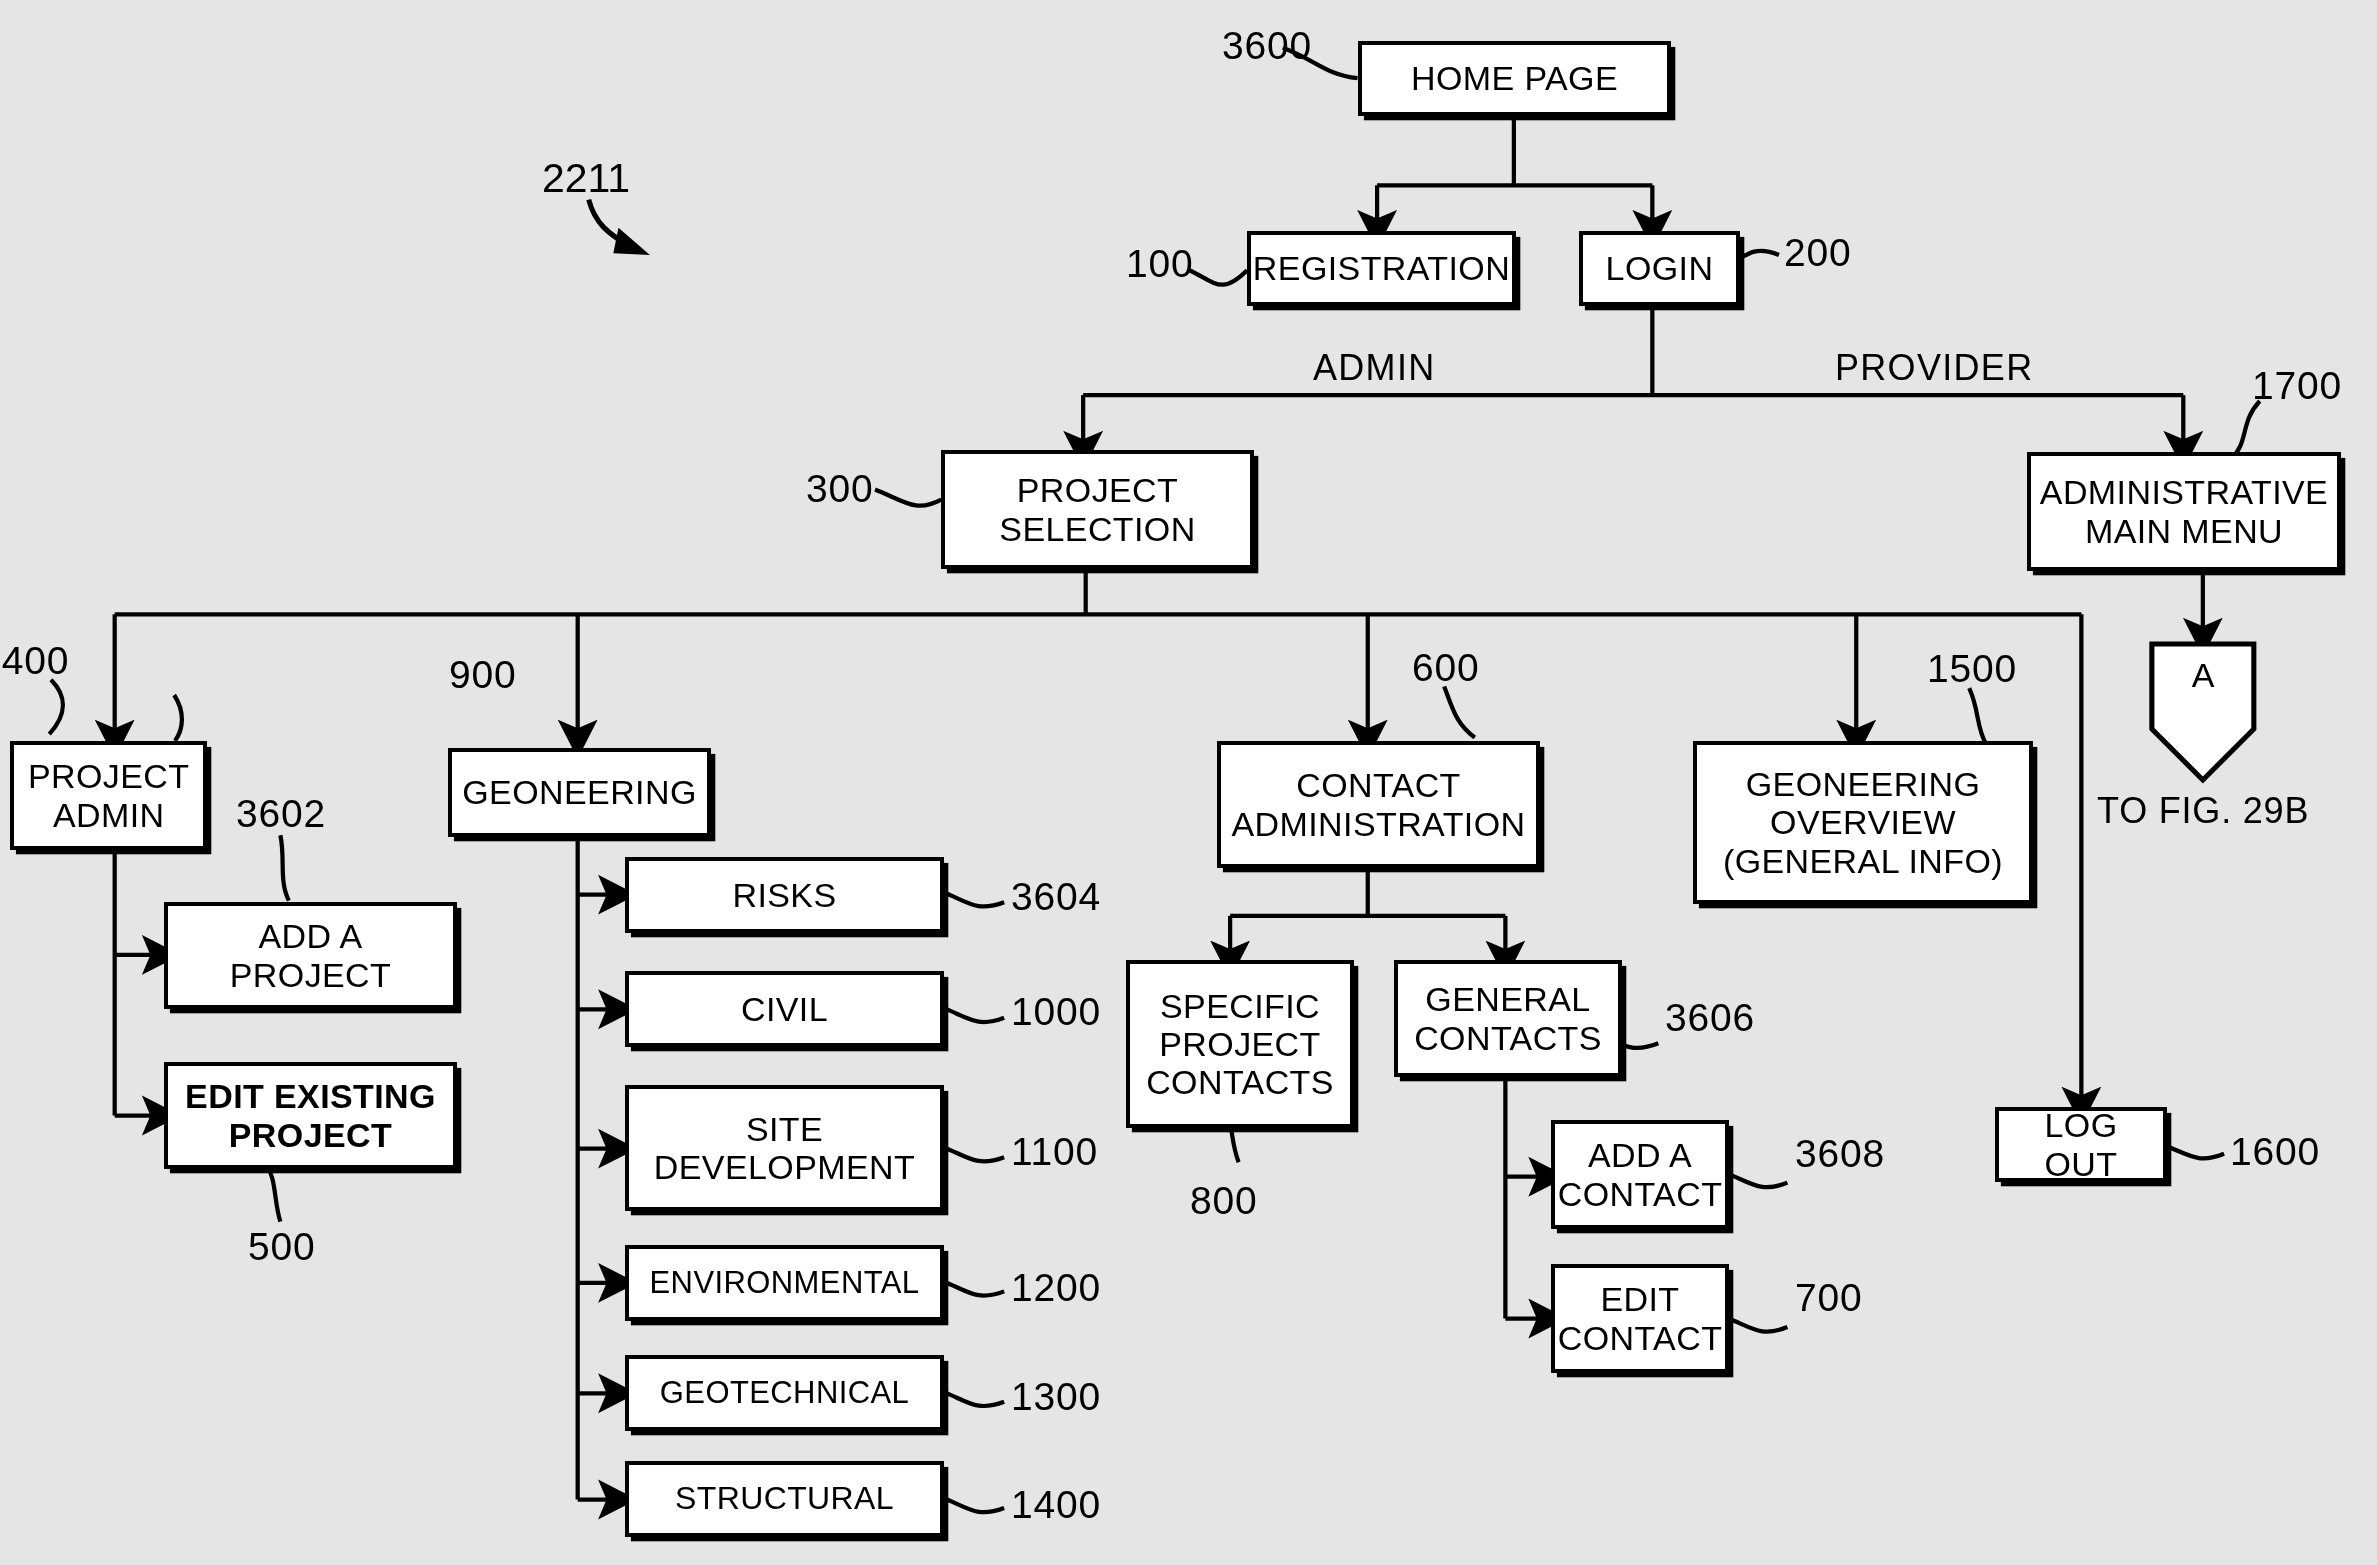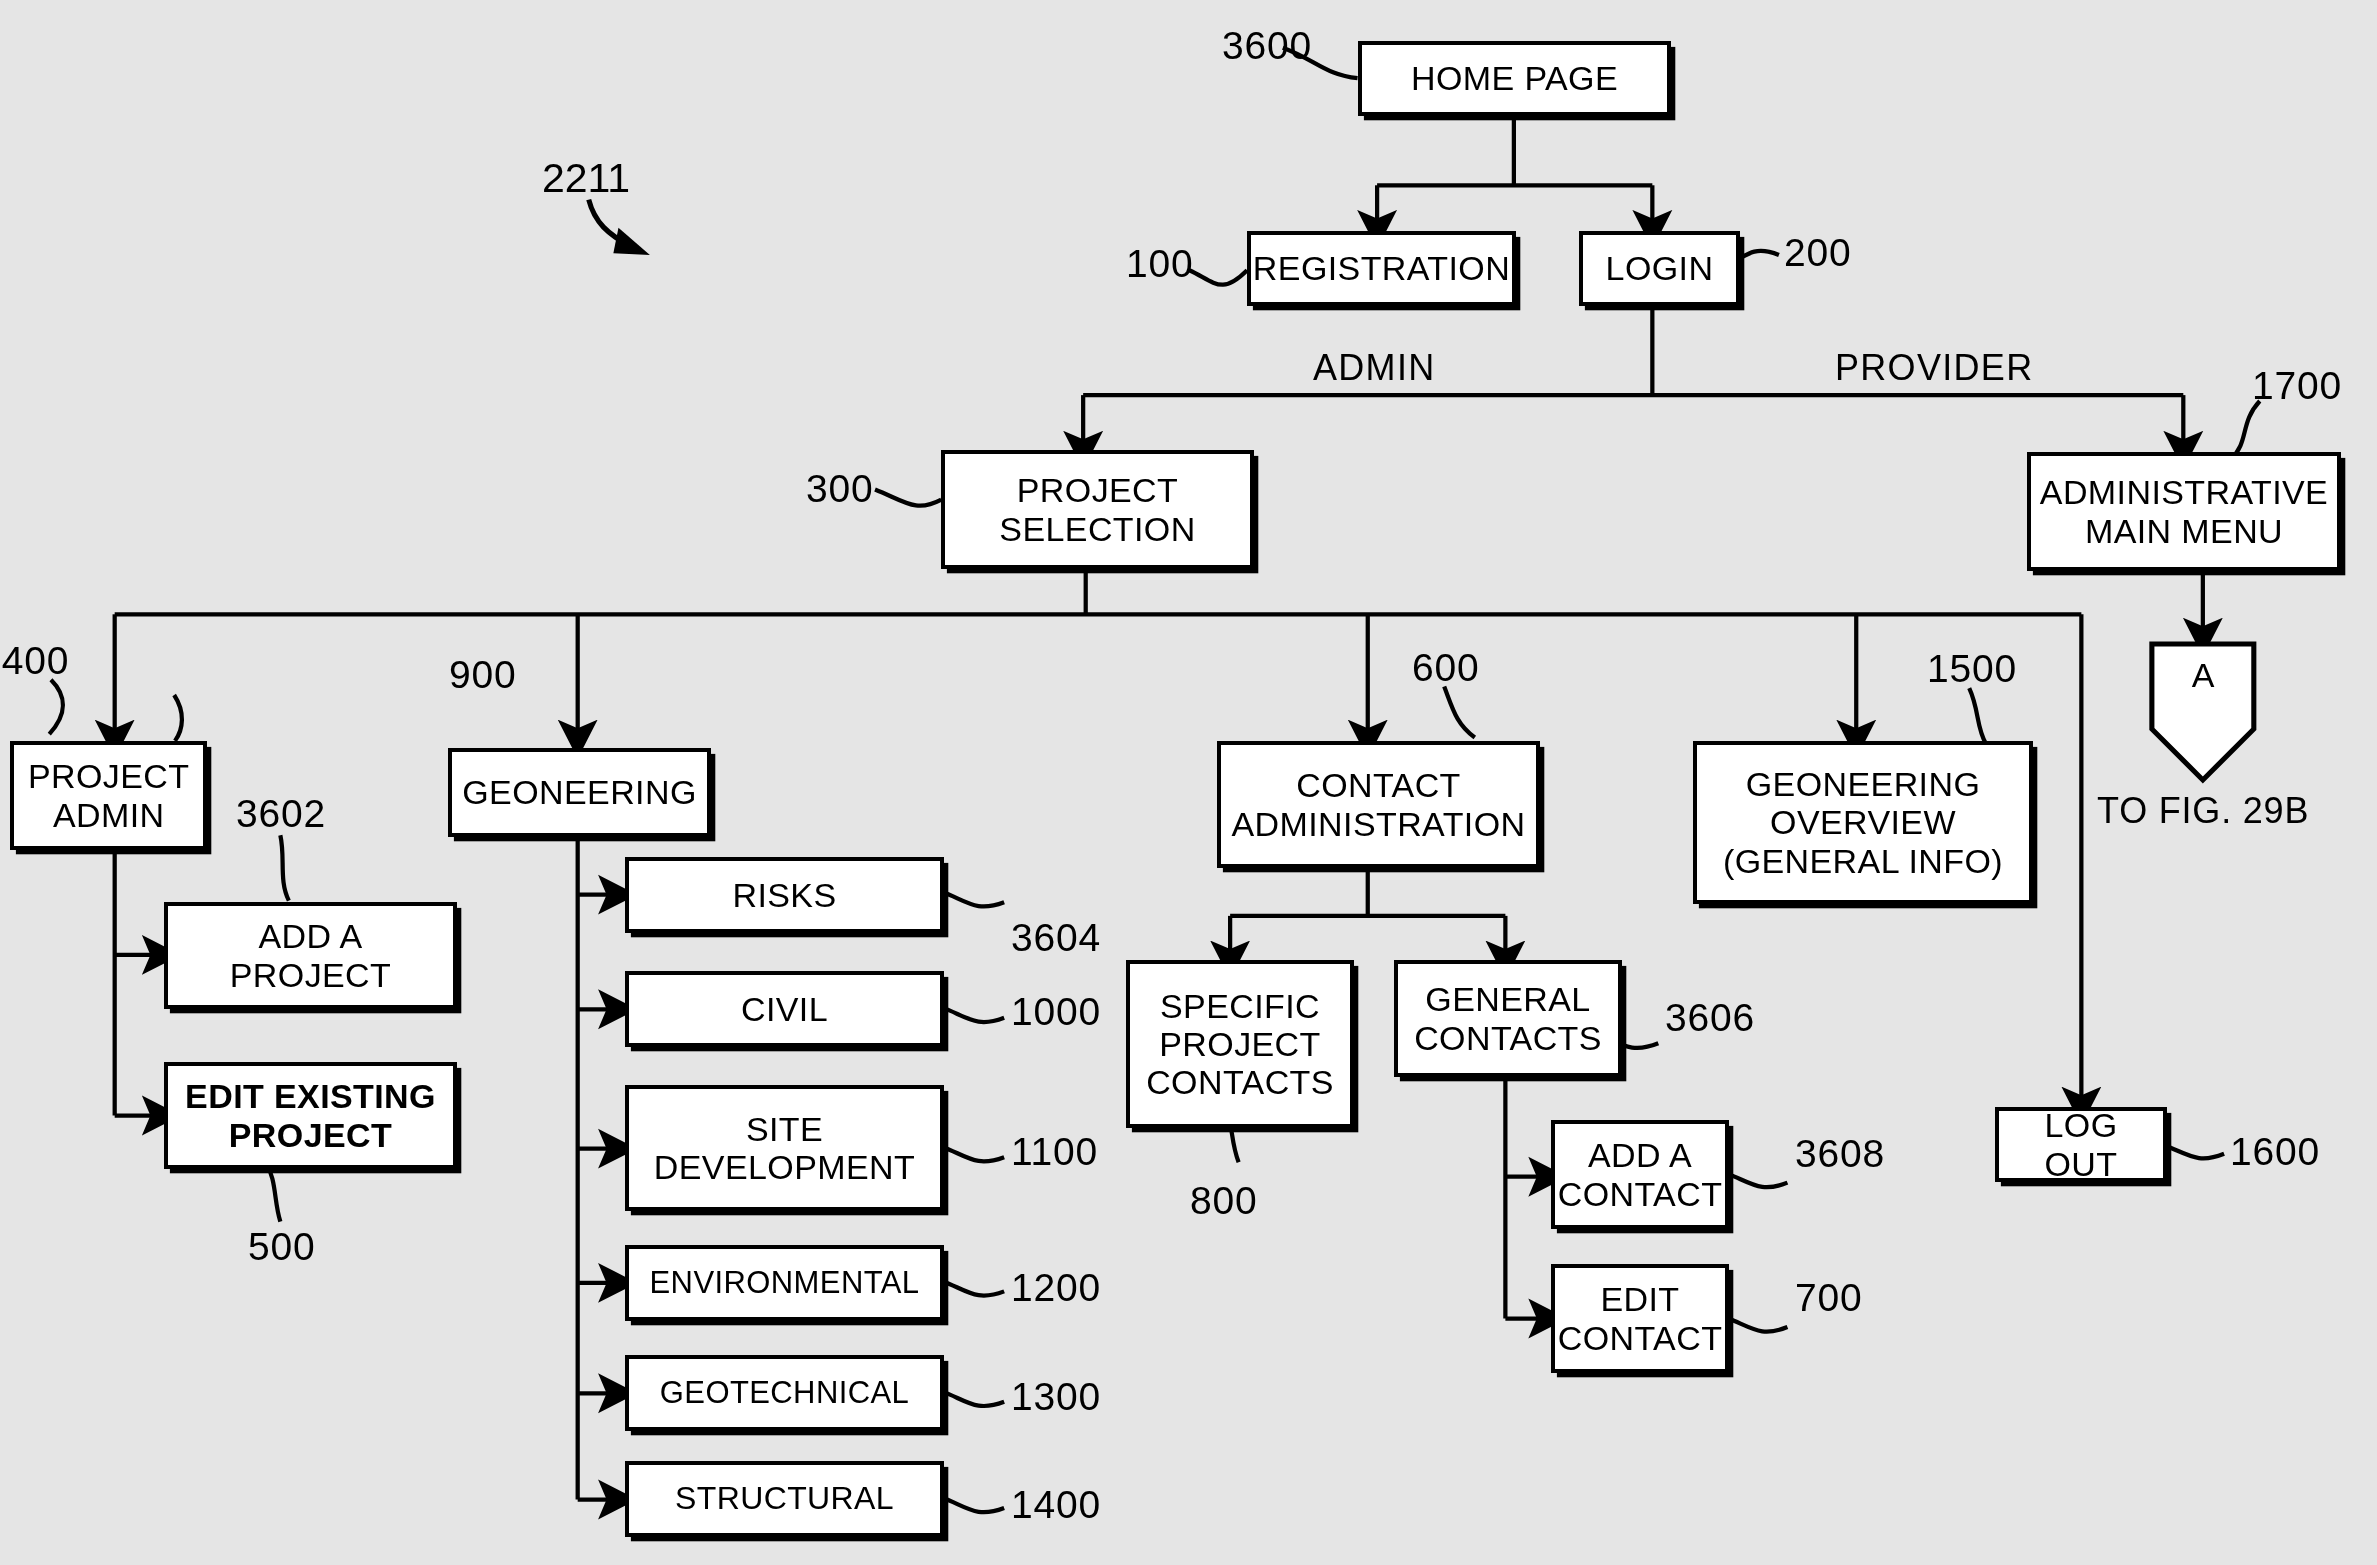--- a/index.html
+++ b/index.html
@@ -293,21 +293,21 @@
 
   <div class="reflabel" style="left:1222px; top:24px;">3600</div>
   <div class="reflabel" style="left:1126px; top:242px;">100</div>
   <div class="reflabel" style="left:1784px; top:231px;">200</div>
   <div class="reflabel" style="left:806px; top:467px;">300</div>
   <div class="reflabel" style="left:2252px; top:364px;">1700</div>
   <div class="reflabel" style="left:1.7px; top:639px;">400</div>
   <div class="reflabel" style="left:236px; top:792px;text-align:right;">3602</div>
   <div class="reflabel" style="left:248px; top:1225px;">500</div>
   <div class="reflabel" style="left:449px; top:653px;">900</div>
-  <div class="reflabel" style="left:1011px; top:916px;">3604</div>
+  <div class="reflabel" style="left:1011px; top:875px;">3604</div>
   <div class="reflabel" style="left:1011px; top:990px;">1000</div>
   <div class="reflabel" style="left:1011px; top:1130px;">1100</div>
   <div class="reflabel" style="left:1011px; top:1266px;">1200</div>
   <div class="reflabel" style="left:1011px; top:1375px;">1300</div>
   <div class="reflabel" style="left:1011px; top:1483px;">1400</div>
   <div class="reflabel" style="left:1412px; top:646px;">600</div>
   <div class="reflabel" style="left:1190px; top:1179px;">800</div>
   <div class="reflabel" style="left:1665px; top:996px;">3606</div>
   <div class="reflabel" style="left:1795px; top:1132px;">3608</div>
   <div class="reflabel" style="left:1795px; top:1276px;">700</div>

